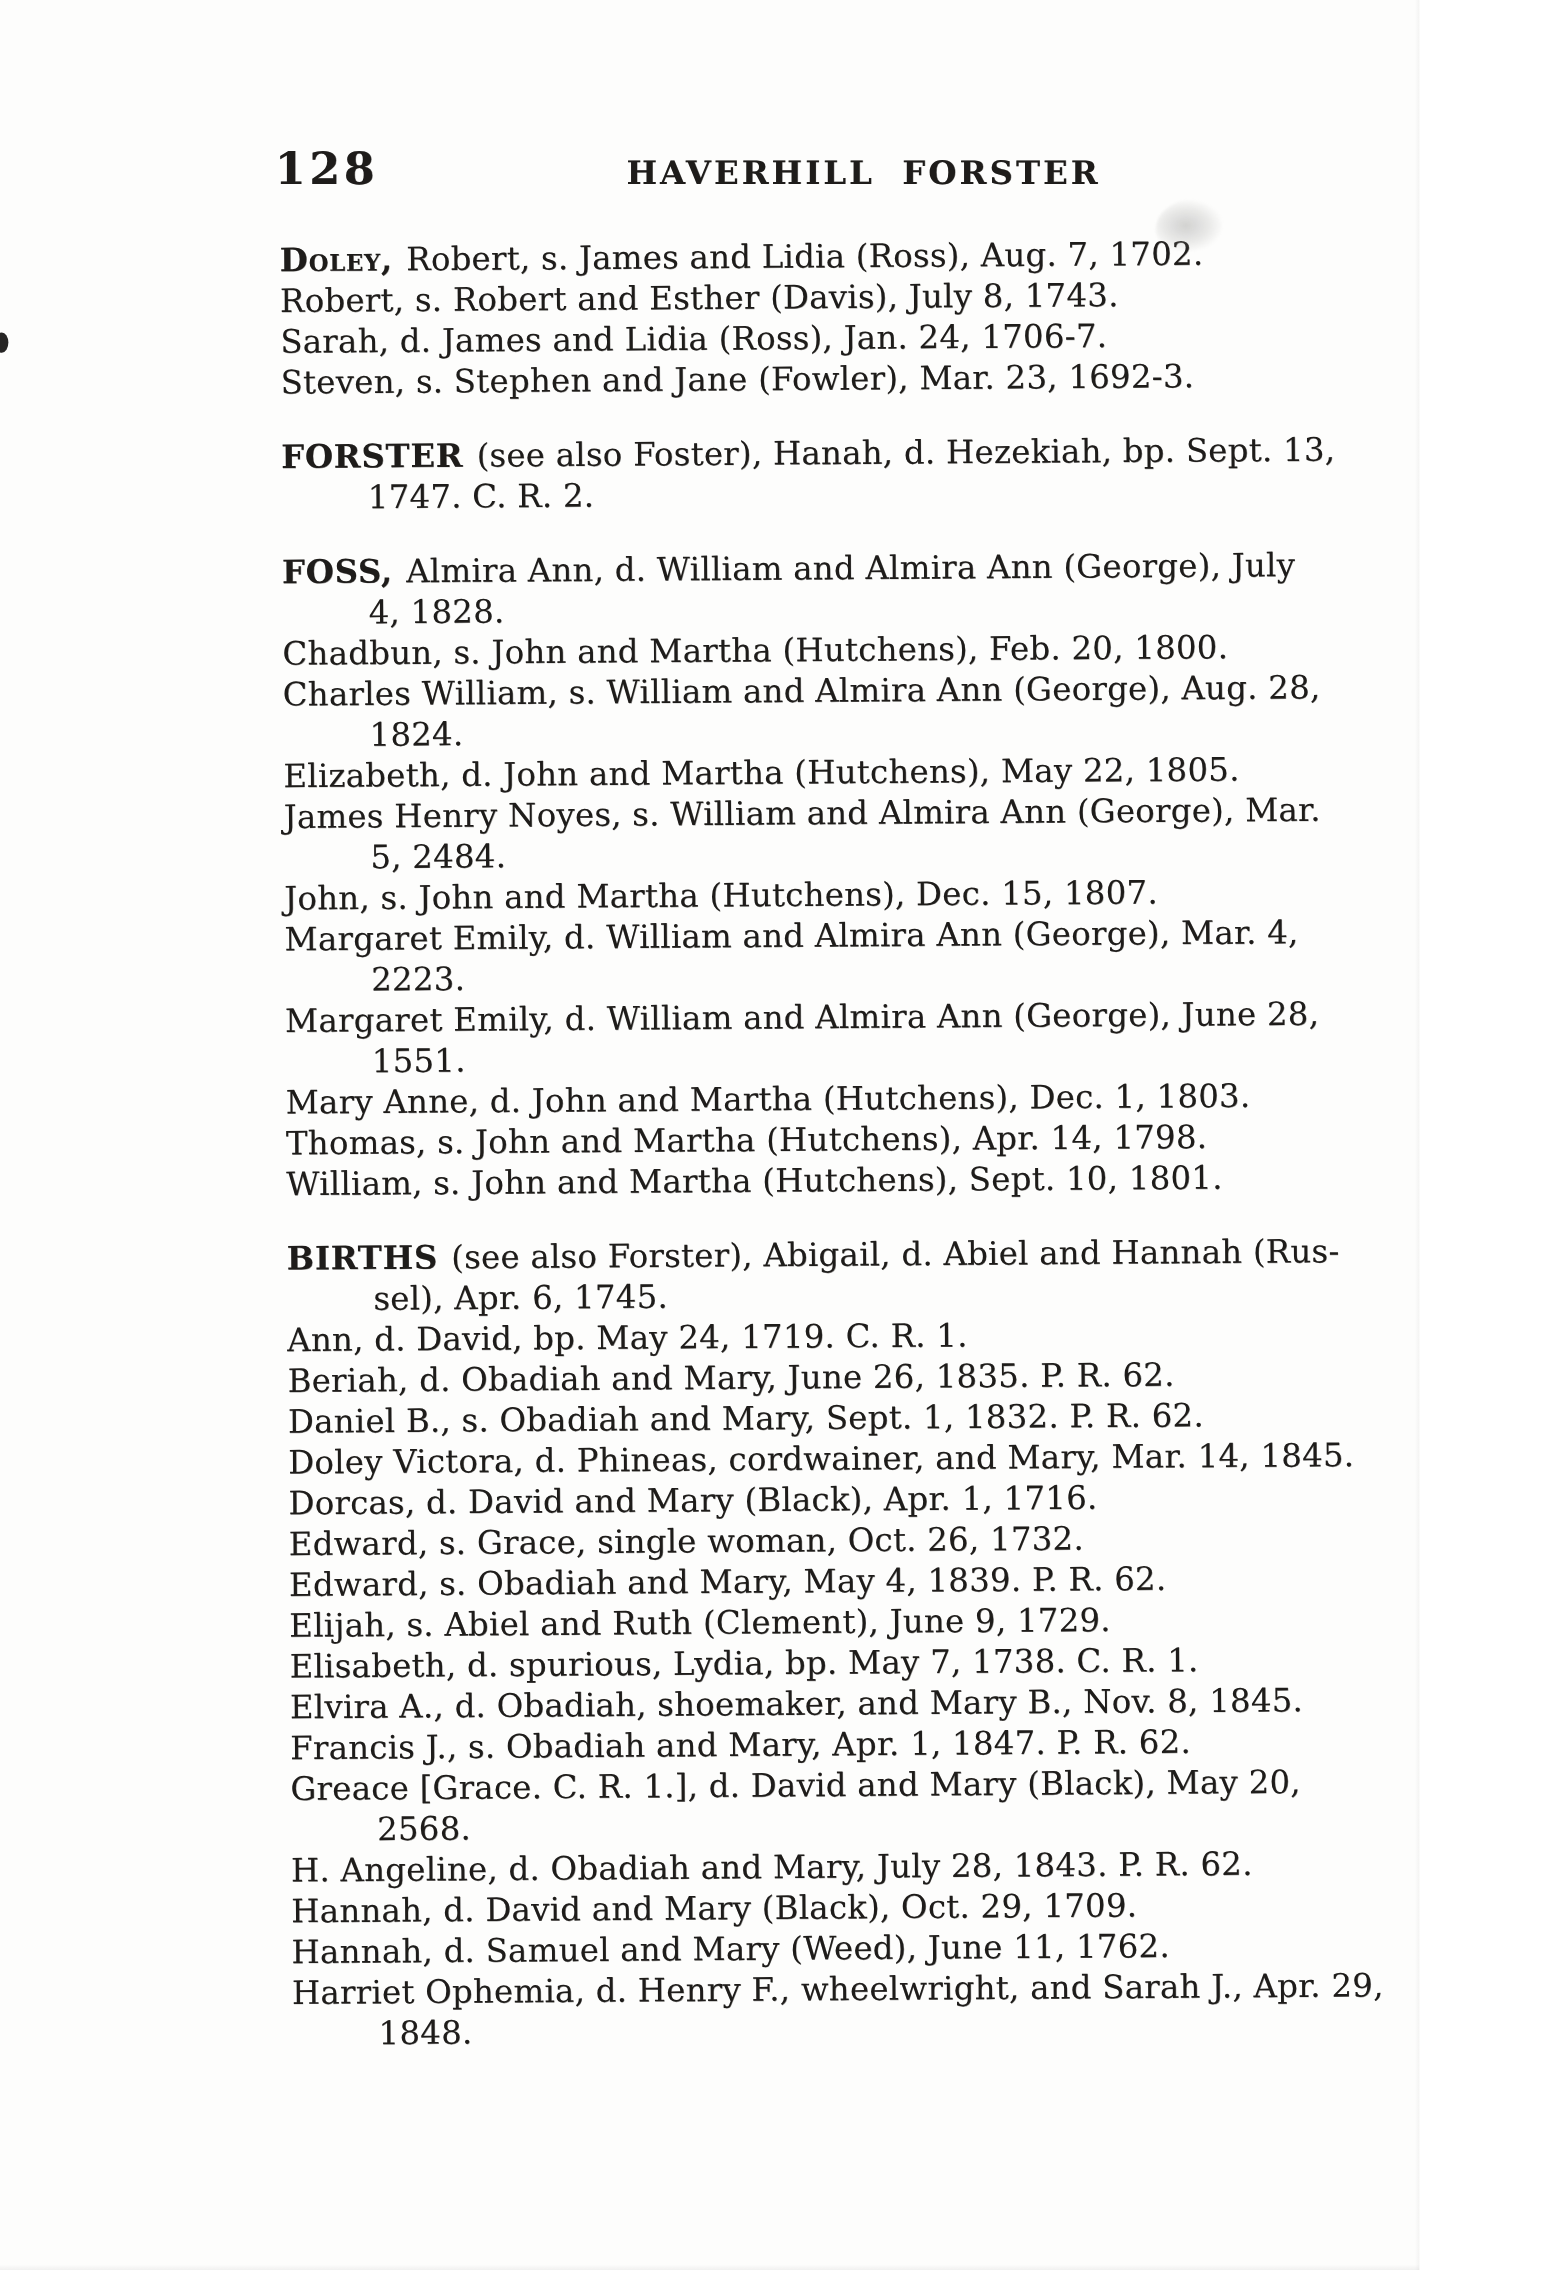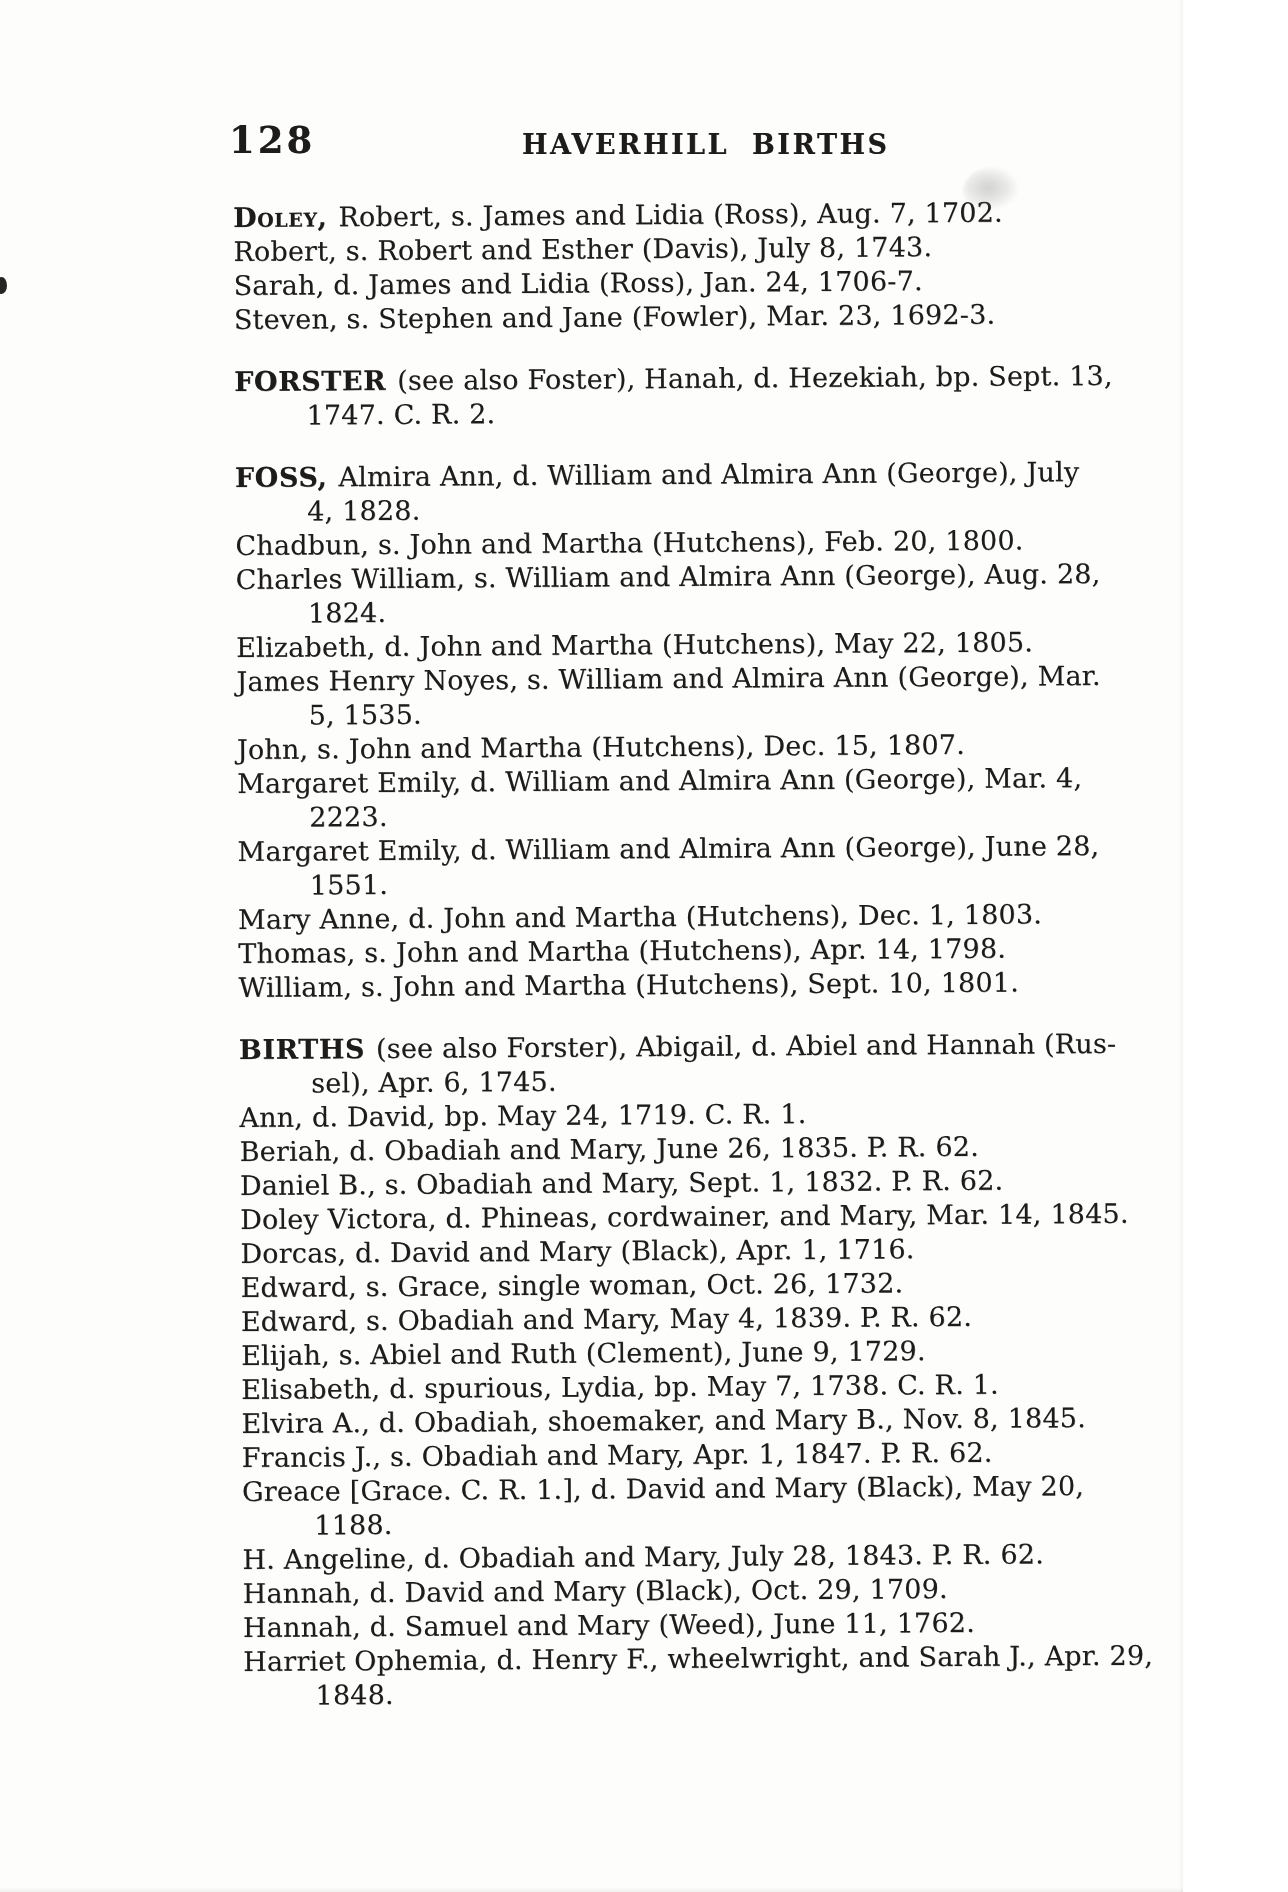--- a/index.html
+++ b/index.html
@@ -85,21 +85,21 @@
     top: 0; bottom: 0; right: 0;
     width: 4px;
     background: linear-gradient(to right, rgba(0,0,0,0), rgba(0,0,0,0.04));
   }
 </style>
 </head>
 <body>
 
 <div class="page" style="--ink: #1e1c1a; background: rgb(253, 253, 252);">
   <div class="page-number">128</div>
-  <div class="page-header-title">HAVERHILL BIRTHS</div>
+  <div class="page-header-title">HAVERHILL FORSTER</div>
   <div class="records">
       <div class="section">
         <div class="entry">
           <div class="line"><span class="lead">Doley,</span><span>Robert, s. James and Lidia (Ross), Aug. 7, 1702.</span></div>
         </div>
         <div class="entry">
           <div class="line"><span>Robert, s. Robert and Esther (Davis), July 8, 1743.</span></div>
         </div>
         <div class="entry">
           <div class="line"><span>Sarah, d. James and Lidia (Ross), Jan. 24, 1706-7.</span></div>
@@ -124,21 +124,21 @@
         </div>
         <div class="entry">
           <div class="line"><span>Charles William, s. William and Almira Ann (George), Aug. 28,</span></div>
           <div class="line cont"><span>1824.</span></div>
         </div>
         <div class="entry">
           <div class="line"><span>Elizabeth, d. John and Martha (Hutchens), May 22, 1805.</span></div>
         </div>
         <div class="entry">
           <div class="line"><span>James Henry Noyes, s. William and Almira Ann (George), Mar.</span></div>
-          <div class="line cont"><span>5, 1535.</span></div>
+          <div class="line cont"><span>5, 2484.</span></div>
         </div>
         <div class="entry">
           <div class="line"><span>John, s. John and Martha (Hutchens), Dec. 15, 1807.</span></div>
         </div>
         <div class="entry">
           <div class="line"><span>Margaret Emily, d. William and Almira Ann (George), Mar. 4,</span></div>
           <div class="line cont"><span>2223.</span></div>
         </div>
         <div class="entry">
           <div class="line"><span>Margaret Emily, d. William and Almira Ann (George), June 28,</span></div>
@@ -187,21 +187,21 @@
           <div class="line"><span>Elisabeth, d. spurious, Lydia, bp. May 7, 1738. C. R. 1.</span></div>
         </div>
         <div class="entry">
           <div class="line"><span>Elvira A., d. Obadiah, shoemaker, and Mary B., Nov. 8, 1845.</span></div>
         </div>
         <div class="entry">
           <div class="line"><span>Francis J., s. Obadiah and Mary, Apr. 1, 1847. P. R. 62.</span></div>
         </div>
         <div class="entry">
           <div class="line"><span>Greace [Grace. C. R. 1.], d. David and Mary (Black), May 20,</span></div>
-          <div class="line cont"><span>1188.</span></div>
+          <div class="line cont"><span>2568.</span></div>
         </div>
         <div class="entry">
           <div class="line"><span>H. Angeline, d. Obadiah and Mary, July 28, 1843. P. R. 62.</span></div>
         </div>
         <div class="entry">
           <div class="line"><span>Hannah, d. David and Mary (Black), Oct. 29, 1709.</span></div>
         </div>
         <div class="entry">
           <div class="line"><span>Hannah, d. Samuel and Mary (Weed), June 11, 1762.</span></div>
         </div>

